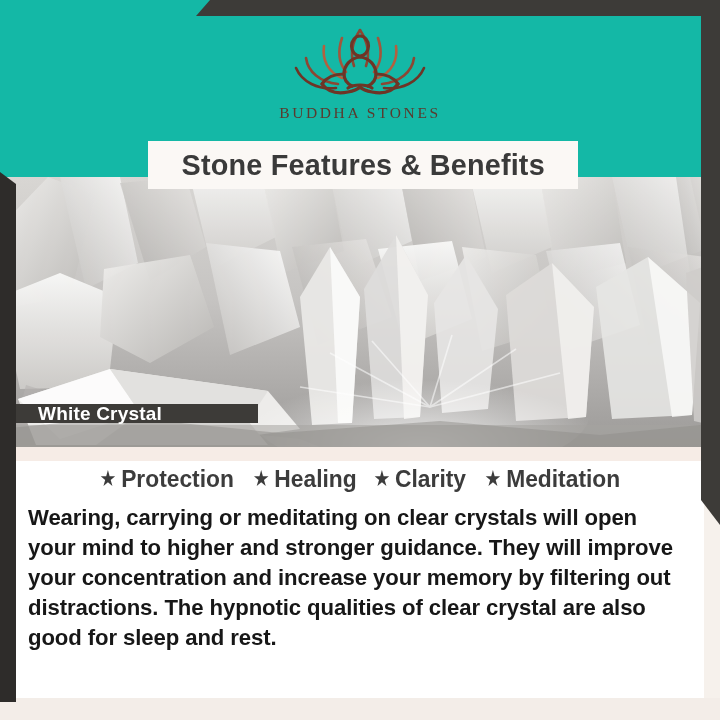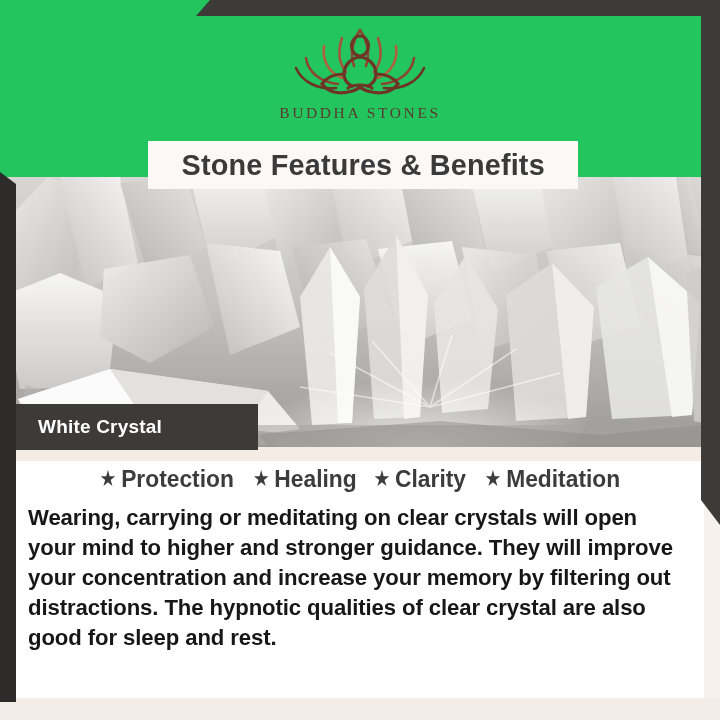--- a/index.html
+++ b/index.html
@@ -38,21 +38,21 @@
   }
   .frame-bottom{
     position:absolute;left:0;bottom:0;width:720px;height:22px;
     background:#f3ede8;
     z-index:5;
   }
 
   
   .header{
     position:absolute;left:0;top:0;width:720px;height:177px;
-    background:#22c55e;
+    background:#14b8a6;
     z-index:2;
   }
   .logo-wrap{
     position:absolute;left:0;top:22px;width:720px;
     display:flex;flex-direction:column;align-items:center;
   }
   .logo-mark{
     width:160px;height:78px;display:block;
   }
   .logo-word{
@@ -87,21 +87,21 @@
   .photo{
     position:absolute;left:0;top:177px;width:720px;height:270px;
     overflow:hidden;
     z-index:1;
     background:#c9c6c2;
   }
   .photo svg{display:block;width:720px;height:270px;}
 
   .stone-badge{
     position:absolute;left:16px;top:404px;
-    height:46px;min-width:200px;
+    height:19px;min-width:200px;
     background:#3d3b38;
     display:flex;align-items:center;
     padding:0 20px 0 22px;
     z-index:5;
   }
   .stone-badge span{
     color:#ffffff;
     font-weight:700;
     font-size:19px;
     letter-spacing:.2px;

